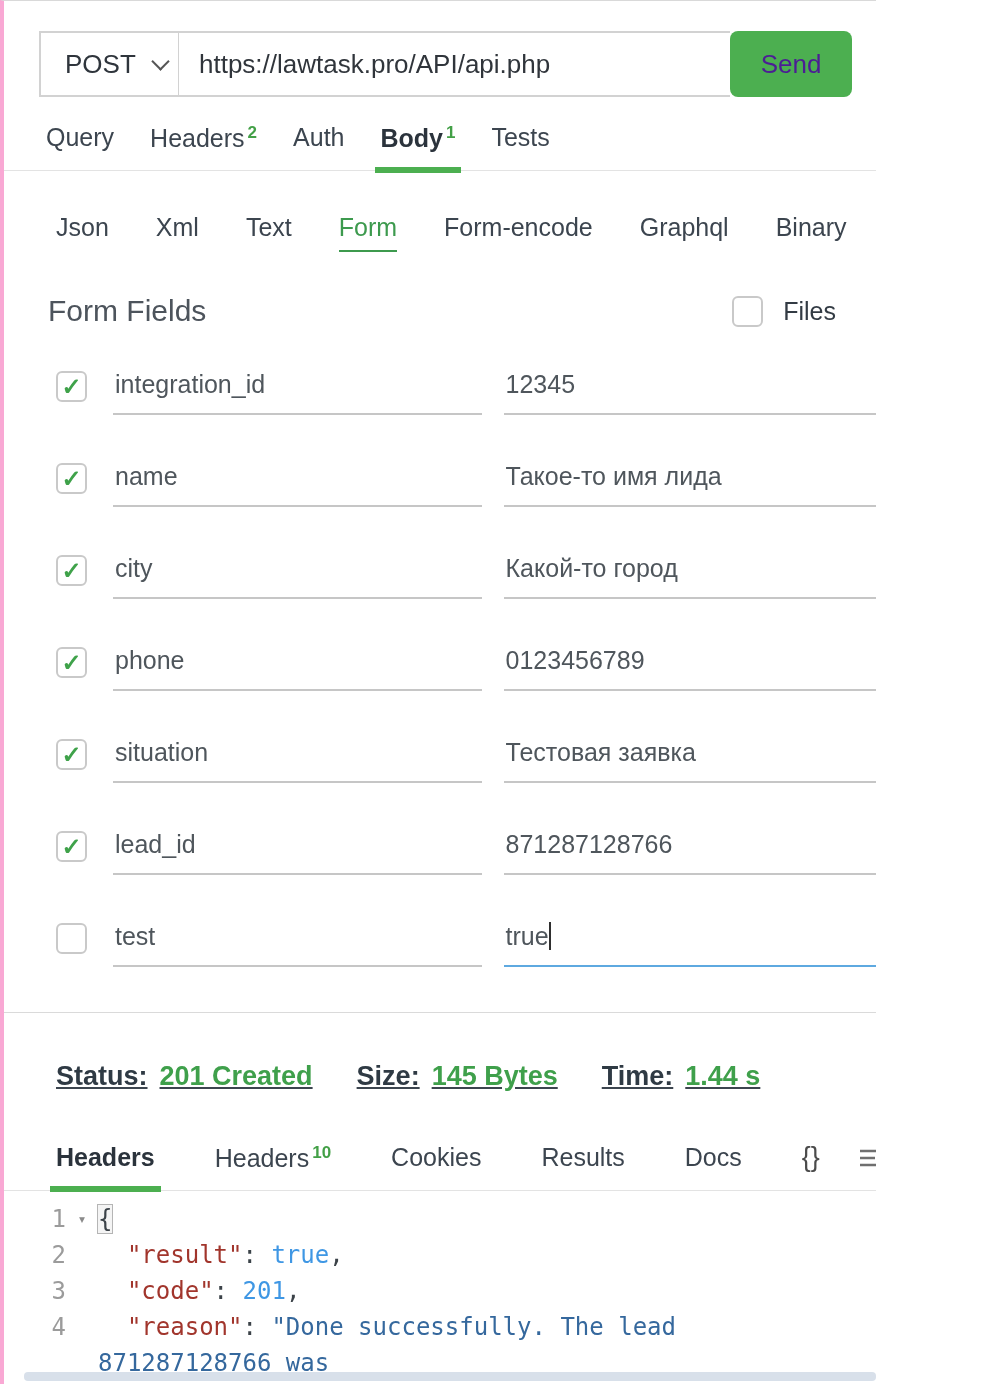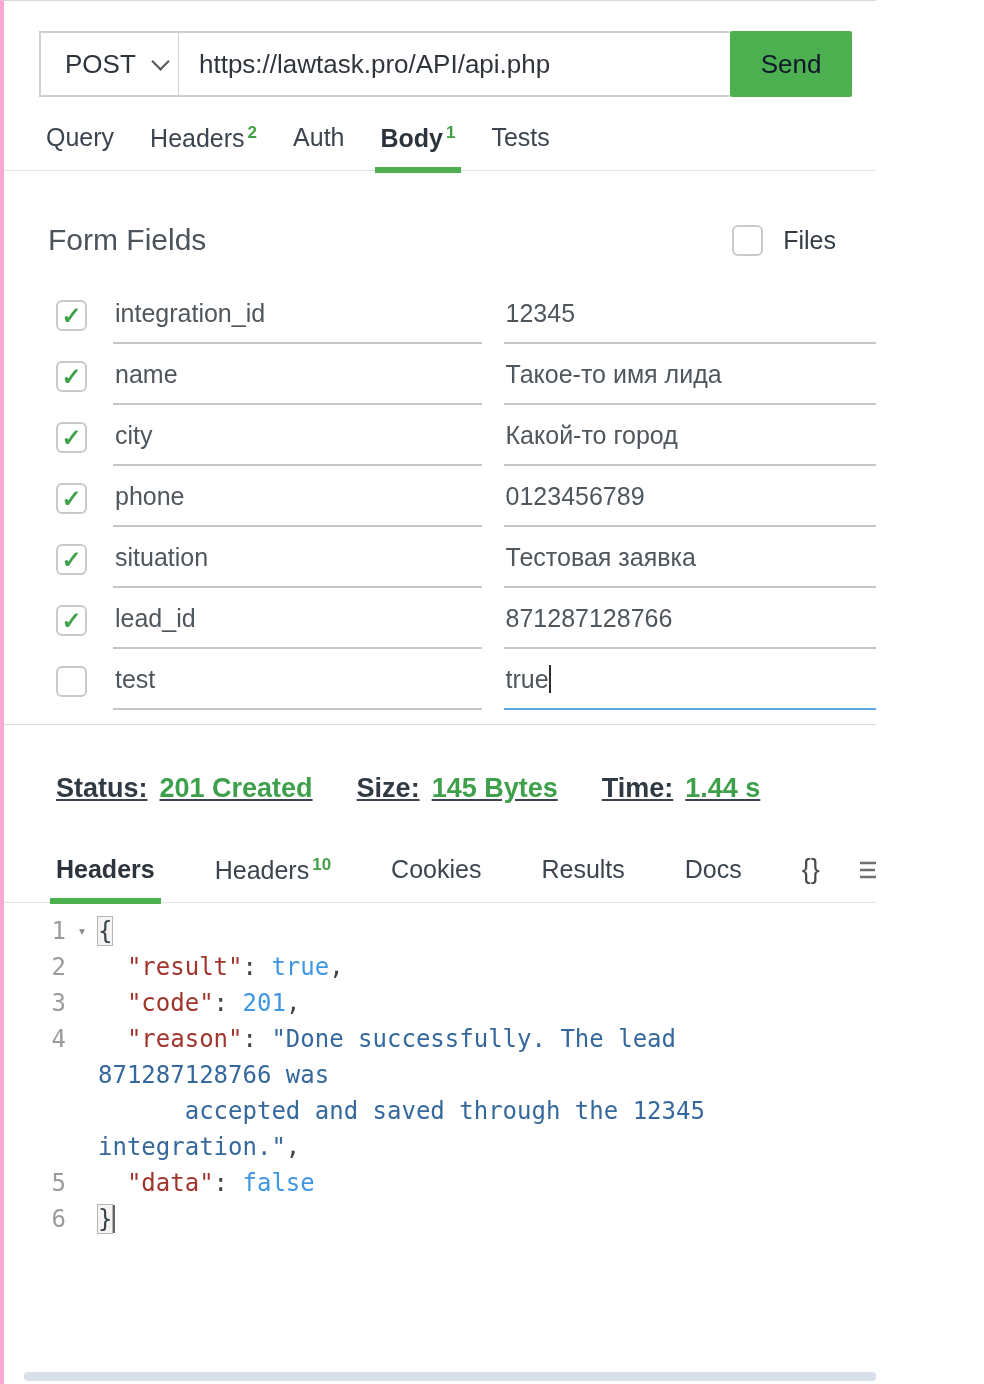--- a/index.html
+++ b/index.html
@@ -18,22 +18,22 @@
     border:2px solid #d2d2d2; border-right:1px solid #d2d2d2; cursor:pointer;
     font-size:26px; color:#2f353c; background:#fff;
   }
   .chevron { width:13px; height:13px; border-right:2px solid #555; border-bottom:2px solid #555;
     transform:rotate(45deg); margin-top:-6px; }
   .url-input {
     flex:1; border:2px solid #d2d2d2; border-left:none; border-right:none; outline:none;
     font-family:"Liberation Sans", sans-serif; font-size:26px; color:#30353b; padding:0 20px;
   }
   .send-btn {
-    width:122px; border:none; background:#4caf50; color:#0f172a; font-size:26px;
-    font-family:"Liberation Sans", sans-serif; cursor:pointer; border-radius:2px;
+    width:122px; border:none; background:#4caf50; color:#4c1d95; font-size:26px;
+    font-family:"Liberation Sans", sans-serif; cursor:pointer; border-radius:8px;
   }
 
   
   .tabs-wrap { border-bottom:1px solid #e3e3e3; margin-top:26px; }
   .tabs { display:flex; gap:36px; padding:0 0 17px 42px; font-size:25px; }
   .tab { position:relative; cursor:pointer; color:#3c454f; }
   .tab sup { font-size:17px; color:#43a047; font-weight:700; margin-left:3px; }
   .tab.active { font-weight:700; color:#2b333c; }
   .tab.active::after { content:""; position:absolute; left:-6px; right:-6px; bottom:-20px; height:6px; background:#4caf50; }
 
@@ -49,21 +49,21 @@
 
   .checkbox {
     width:31px; height:31px; border:2px solid #c9c9c9; border-radius:6px; background:#fff;
     display:inline-flex; align-items:center; justify-content:center; cursor:pointer; flex:0 0 auto;
   }
   .checkbox.checked::after { content:"✓"; color:#3fa24a; font-size:24px; font-weight:700; line-height:1; }
   .files-label { font-size:25px; color:#333b44; }
 
   
   .form-rows { margin:40px 0 0 52px; }
-  .form-row { display:flex; align-items:flex-start; margin-bottom:14px; }
+  .form-row { display:flex; align-items:flex-start; margin-bottom:45px; }
   .form-row .checkbox { margin-top:3px; margin-right:26px; }
   .field { border-bottom:2px solid #c6c6c6; padding:2px 2px 14px 2px; font-size:25px; color:#4f565c; }
   .name-field { width:378px; margin-right:22px; }
   .value-field { width:382px; }
   .value-field.focused { border-bottom-color:#5ea9e0; }
   .caret { display:none; }
   .value-field.focused .caret { display:inline-block; width:2px; height:28px; background:#2f2f2f; vertical-align:text-bottom; }
 
   .divider { border-top:1px solid #dadada; margin-top:14px; }
 
@@ -123,20 +123,29 @@
       </div>
       <div class="tab active">
         <span>Body</span><sup>1</sup>
       </div>
       <div class="tab">
         <span>Tests</span>
       </div>
     </div>
   </div>
 
+  <div class="subtabs">
+    <div class="subtab">Json</div>
+    <div class="subtab">Xml</div>
+    <div class="subtab">Text</div>
+    <div class="subtab active">Form</div>
+    <div class="subtab">Form-encode</div>
+    <div class="subtab">Graphql</div>
+    <div class="subtab">Binary</div>
+  </div>
 
   <div class="form-header">
     <div class="form-title">Form Fields</div>
     <div class="files-box">
       <span class="checkbox"></span>
       <span class="files-label">Files</span>
     </div>
   </div>
 
   <div class="form-rows">

